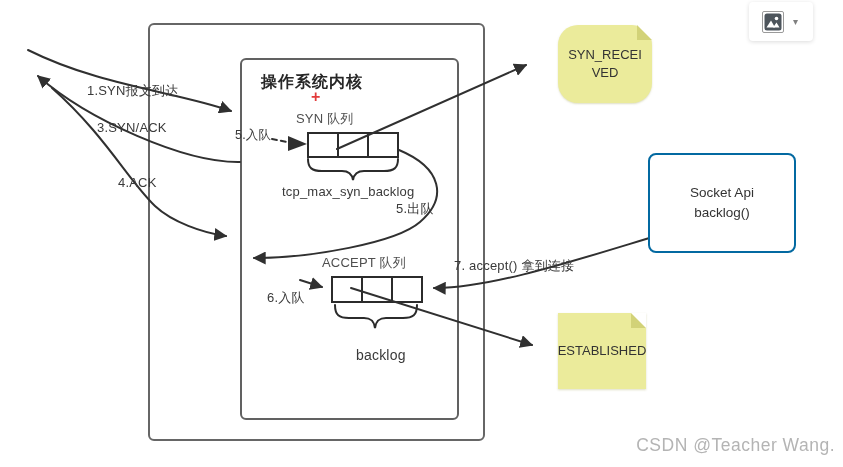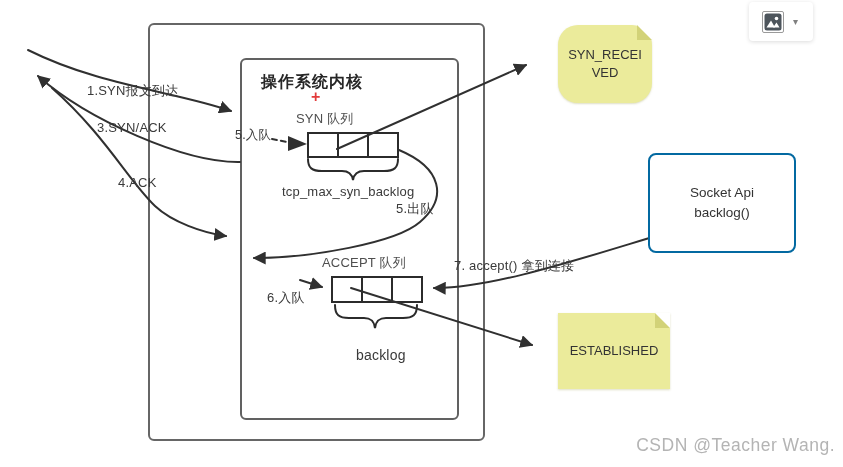--- a/index.html
+++ b/index.html
@@ -28,21 +28,21 @@
     font-size:13px;line-height:1.35;
     box-shadow:0 1px 2px rgba(160,160,90,.35);
   }
   .note::after{
     content:"";position:absolute;top:0;right:0;
     border-style:solid;border-width:0 15px 15px 0;
     border-color:transparent #ffffff #d2d278 transparent;
   }
   .note-syn{left:558px;top:25px;width:94px;height:78px;border-radius:20px;}
   .note-syn .note-text{width:82px;overflow-wrap:anywhere;}
-  .note-est{left:558px;top:313px;width:112px;height:76px;}
+  .note-est{left:558px;top:313px;width:88px;height:76px;}
   .kernel-title{
     position:absolute;left:261px;top:72px;font-size:16px;font-weight:bold;color:#262626;
     letter-spacing:1px;white-space:nowrap;
   }
   .plus{position:absolute;left:311px;top:88px;font-size:16px;font-weight:bold;color:#e23b3b;}
   .queue-lbl{color:#4f4f4f;}
   .watermark{
     position:absolute;right:8px;top:435px;font-size:17.5px;color:#b4b4b4;
     letter-spacing:.5px;white-space:nowrap;
   }

